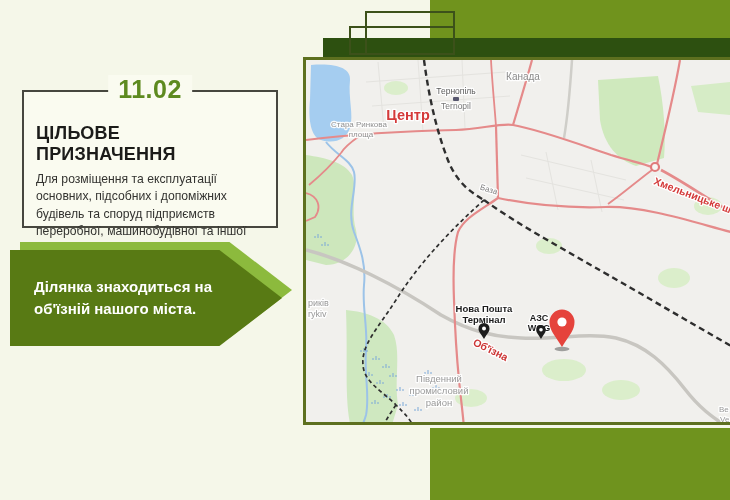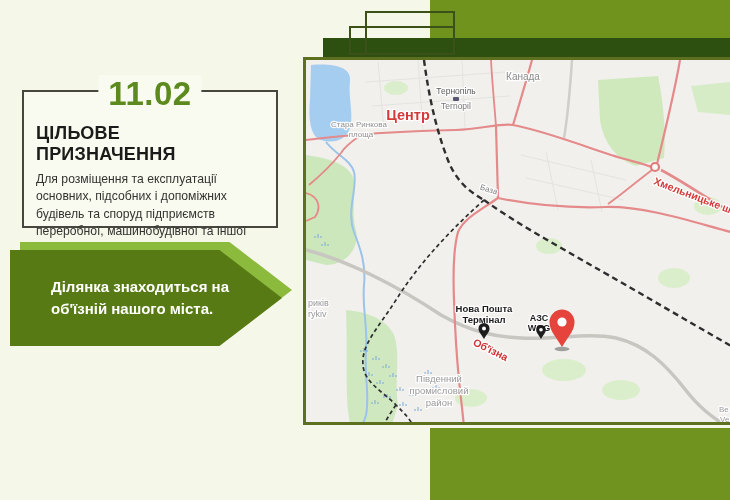--- a/index.html
+++ b/index.html
@@ -8,31 +8,31 @@
 
   
   .decor-olive-top{position:absolute;left:430px;top:0;width:300px;height:40px;background:#70931d;}
   .decor-dark-band{position:absolute;left:323px;top:38px;width:407px;height:19px;background:#2d5010;}
   .decor-outline-a{position:absolute;left:365px;top:11px;width:90px;height:44px;border:2px solid #3c511a;box-sizing:border-box;z-index:4;}
   .decor-outline-b{position:absolute;left:349px;top:26px;width:106px;height:29px;border:2px solid #3c511a;box-sizing:border-box;z-index:4;}
   .decor-olive-bottom{position:absolute;left:430px;top:428px;width:300px;height:72px;background:#6f931e;}
 
   
   .card{position:absolute;left:22px;top:90px;width:256px;height:138px;border:2px solid #47473f;background:#fafbf0;box-sizing:border-box;z-index:5;}
-  .card-number{position:absolute;left:50%;top:-17px;transform:translateX(-50%);background:#fafbf0;padding:0 10px;color:#5d8a1f;font-size:33px;font-weight:bold;letter-spacing:0.5px;white-space:nowrap;}
+  .card-number{position:absolute;left:50%;top:-17px;transform:translateX(-50%);background:#fafbf0;padding:0 10px;color:#5d8a1f;font-size:25px;font-weight:bold;letter-spacing:0.5px;white-space:nowrap;}
   .card-title{margin:31px 12px 6px 12px;color:#1b1b19;font-size:18px;font-weight:bold;letter-spacing:0.2px;}
   .card-desc{margin:0 12px;color:#333330;font-size:12.2px;line-height:1.42;font-weight:500;}
 
   
   .callout{position:absolute;left:0;top:238px;width:300px;height:112px;z-index:5;}
   .arrow-light{position:absolute;left:20px;top:4px;width:272px;height:96px;background:#8cba3d;
     clip-path:polygon(0 0,77% 0,100% 50%,77% 100%,0 100%);}
   .arrow-dark{position:absolute;left:10px;top:12px;width:272px;height:96px;background:#587a14;
     clip-path:polygon(0 0,77% 0,100% 50%,77% 100%,0 100%);display:flex;align-items:center;}
-  .arrow-text{color:#ffffff;font-size:15px;font-weight:bold;line-height:1.45;padding-left:41px;width:200px;}
+  .arrow-text{color:#ffffff;font-size:15px;font-weight:bold;line-height:1.45;padding-left:24px;width:200px;}
 
   
   .map{position:absolute;left:303px;top:57px;width:514px;height:368px;border:3px solid #5d701f;border-right:none;box-sizing:border-box;background:#f1f0ed;overflow:hidden;z-index:3;}
   .map svg{display:block;}
   .map text{font-family:"Liberation Sans",sans-serif;}
   .halo{paint-order:stroke fill;stroke:rgba(255,255,255,0.92);stroke-width:2.6px;stroke-linejoin:round;}
 </style>
 </head>
 <body>
 

